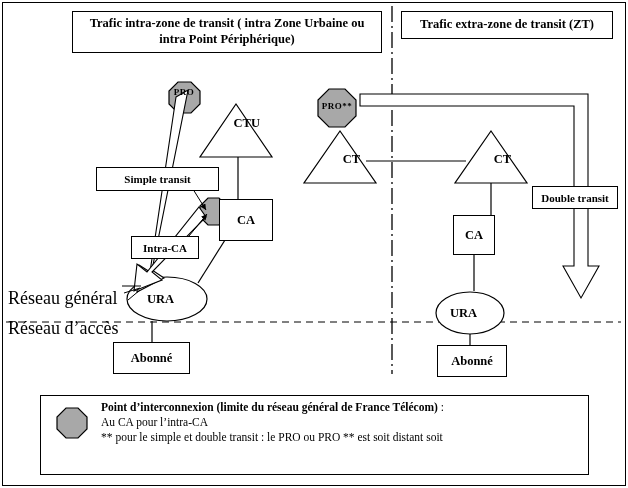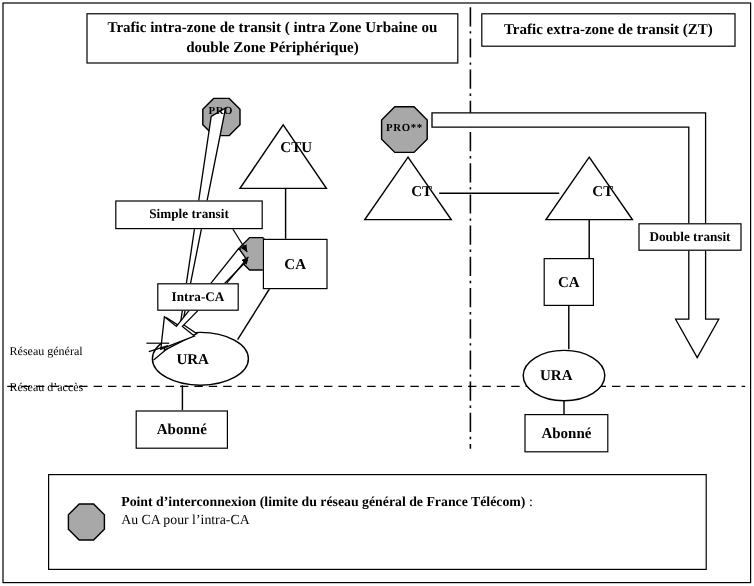--- a/index.html
+++ b/index.html
@@ -45,21 +45,21 @@
     font-size: 12.5px;
     align-items: center;
   }
   .label-box {
     font-weight: bold;
     font-size: 11px;
     padding: 2px 4px;
   }
   .plain-text {
     position: absolute;
-    font-size: 10px;
+    font-size: 18px;
   }
   svg.overlay {
     position: absolute;
     left: 0;
     top: 0;
     width: 628px;
     height: 488px;
     pointer-events: none;
   }
   .tri-label {
@@ -75,21 +75,21 @@
     text-align: center;
     letter-spacing: 0.5px;
   }
   .legend-box {
     position: absolute;
     border: 1px solid #000;
     box-sizing: border-box;
     background: #ffffff;
     font-size: 11.5px;
     line-height: 1.32;
-    padding: 16px 6px 4px 8px;
+    padding: 4px 6px 4px 8px;
   }
   .legend-box b { font-weight: bold; }
   .ellipse-label {
     position: absolute;
     font-weight: bold;
     font-size: 12.5px;
     text-align: left;
   }
 </style>
 </head>
@@ -151,21 +151,21 @@
     <ellipse cx="470" cy="313" rx="34" ry="21" fill="#ffffff" stroke="#000" stroke-width="1.2"></ellipse>
 
     <line x1="470" y1="334" x2="470" y2="345" stroke="#000" stroke-width="1.2"></line>
 
     <polygon points="360,94 588,94 588,266 599,266 581,298 563,266 574,266 574,106 360,106" fill="#ffffff" stroke="#000" stroke-width="1.1"></polygon>
 
     <line x1="578" y1="208" x2="572" y2="208" stroke="#000" stroke-width="1"></line>
   </svg>
 
   <div class="box title-box" style="left:72px; top:11px; width:310px; height:42px;">
-    <span>Trafic intra-zone de transit ( intra Zone Urbaine ou double Zone Périphérique)</span>
+    <span>Trafic intra-zone de transit ( intra Zone Urbaine ou intra Point Périphérique)</span>
   </div>
   <div class="box title-box" style="left:401px; top:11px; width:212px; height:28px;">
     <span>Trafic extra-zone de transit (ZT)</span>
   </div>
 
   <div class="oct-label" style="left:163px; top:87px; width:42px;">PRO</div>
   <div class="oct-label" style="left:314px; top:101px; width:46px;">PRO**</div>
 
   <div class="tri-label" style="left:216px; top:116px; width:44px;">CTU</div>
   <div class="tri-label" style="left:320px; top:152px; width:40px;">CT</div>
@@ -203,16 +203,17 @@
 
   <div class="legend-box" style="left:40px; top:395px; width:549px; height:80px;">
     <div style="position:relative; padding-left:52px;">
       <svg width="34" height="34" viewBox="0 0 34 34" style="position:absolute; left:6px; top:6px;">
         <polygon points="11,2 23,2 32,11 32,23 23,32 11,32 2,23 2,11" fill="#a8a8a8" stroke="#000" stroke-width="1.2"></polygon>
       </svg>
       <div>
         <b>Point d’interconnexion (limite du réseau général de France Télécom)</b><span> :</span>
       </div>
       <div>Au CA pour l’intra-CA</div>
+      <div>** pour le simple et double transit : le PRO ou PRO ** est soit distant soit</div>
     </div>
   </div>
 
 </div>
 
 </body></html>

